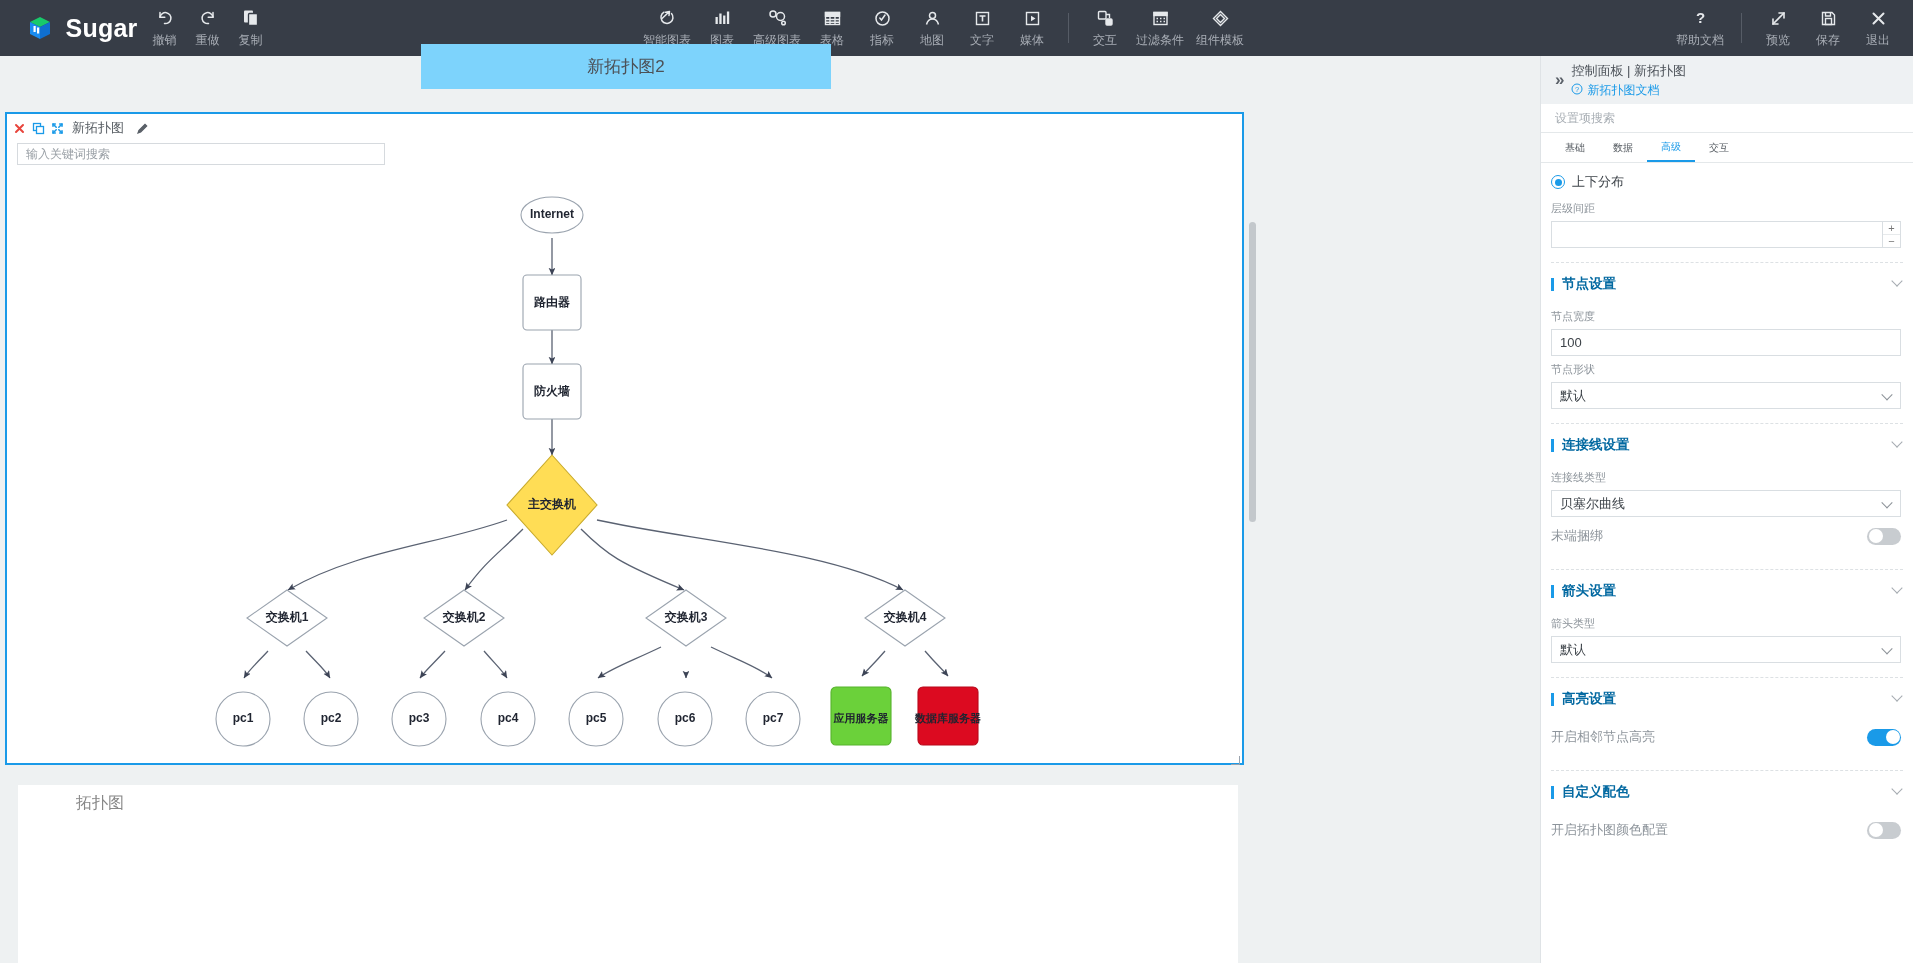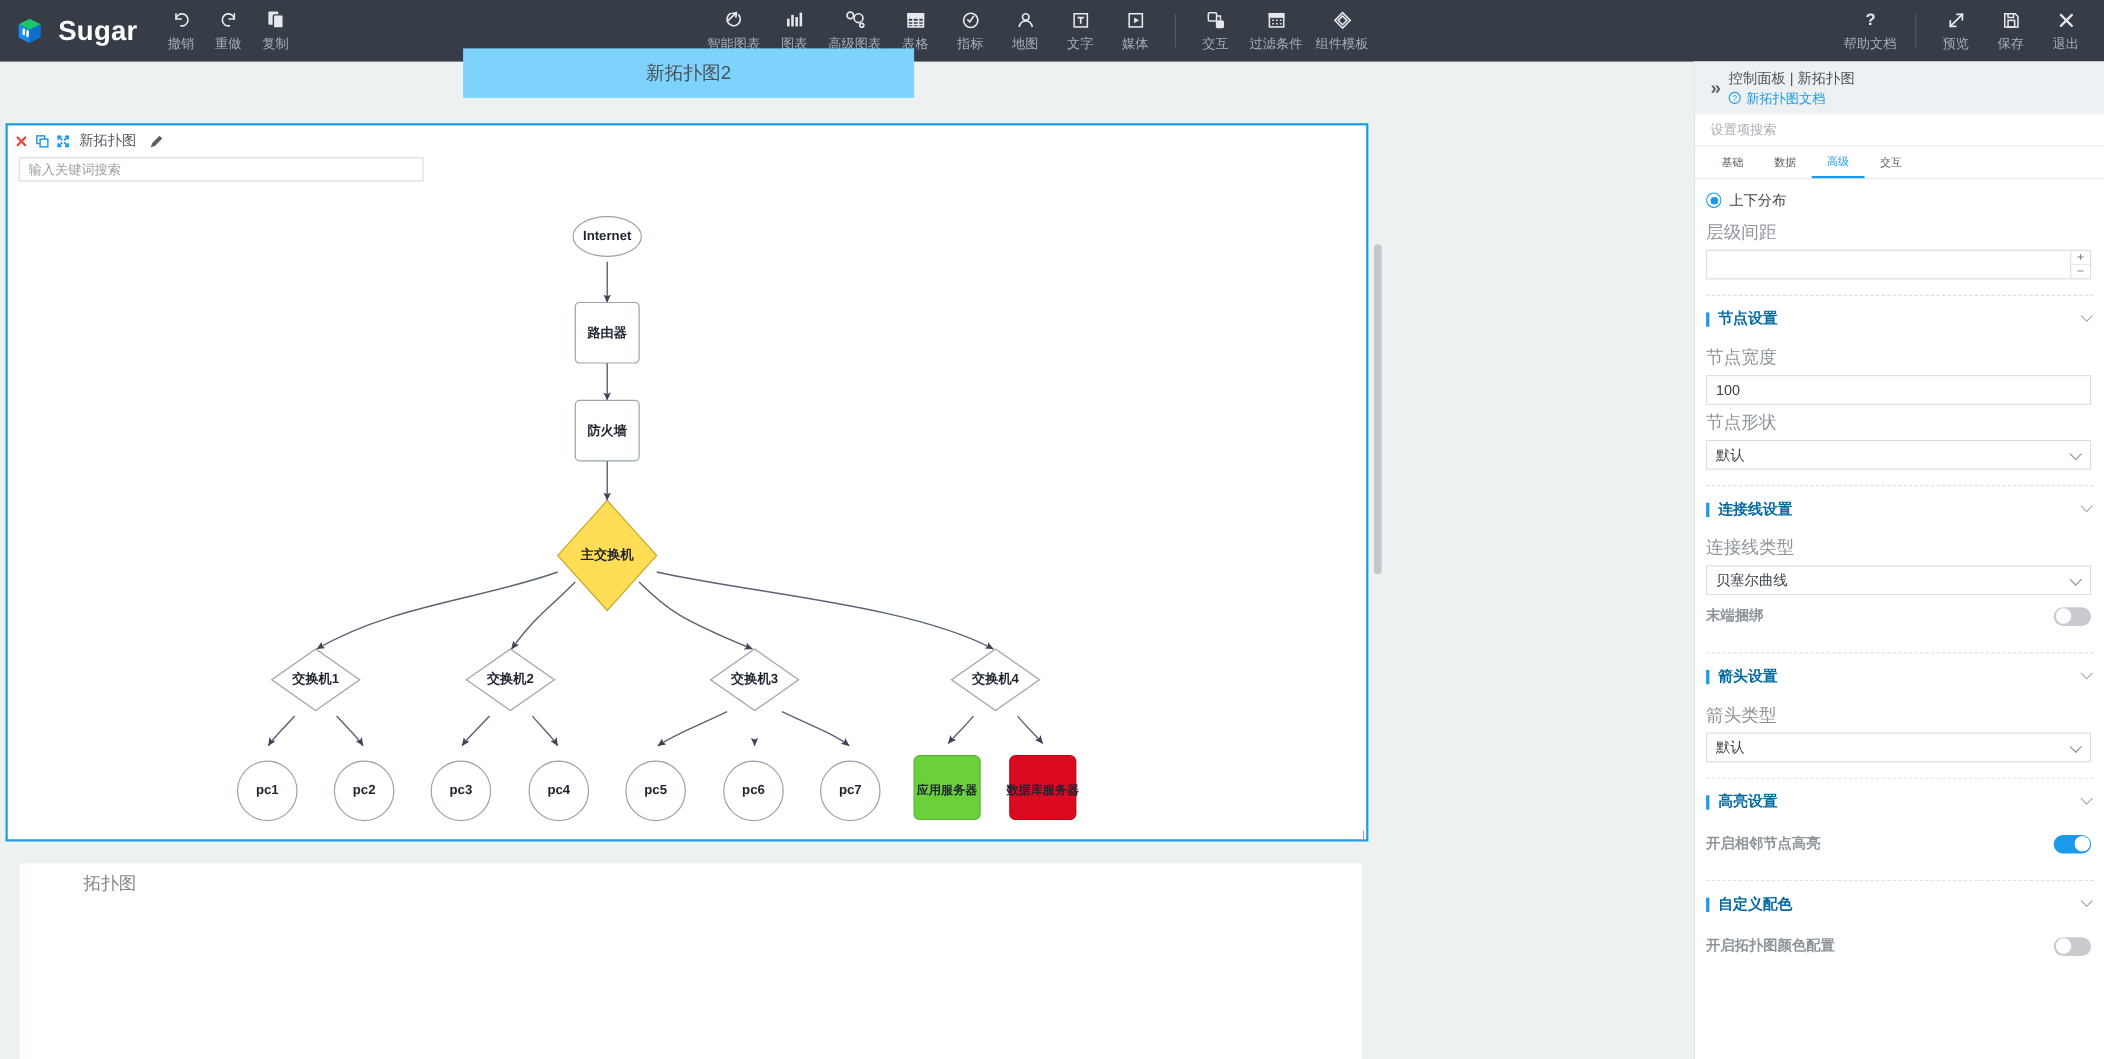--- a/index.html
+++ b/index.html
@@ -7,21 +7,21 @@
     width: 1913px; height: 963px;
     font-family: "Liberation Sans", "DejaVu Sans", sans-serif;
     background: #eef1f2; overflow: hidden;
   }
 
   
   .topbar {
     position: absolute; top: 0; left: 0; width: 1913px; height: 56px;
     background: #373d47; display: flex; align-items: center;
   }
-  .brand { display: flex; align-items: center; padding-left: 12px; width: 150px; }
+  .brand { display: flex; align-items: center; padding-left: 12px; width: 150px; justify-content: center; }
   .brand-logo { width: 30px; height: 30px; position: relative; }
   .brand-name {
     color: #fff; font-size: 25px; font-weight: bold; margin-left: 11px;
     letter-spacing: 0.2px;
   }
   .tb-item {
     width: 43px; display: flex; flex-direction: column; align-items: center;
     justify-content: center; cursor: pointer; user-select: none;
   }
   .tb-item .ic { height: 22px; display: flex; align-items: center; justify-content: center; }
@@ -135,21 +135,21 @@
 
   .radio-row { display: flex; align-items: center; gap: 7px; padding: 10px 0 4px 10px; }
   .radio-dot {
     width: 14px; height: 14px; border-radius: 50%; border: 1px solid #1a9ae8;
     display: flex; align-items: center; justify-content: center; background: #fff;
   }
   .radio-dot i { width: 7px; height: 7px; border-radius: 50%; background: #1a9ae8; display: block; }
   .radio-label { font-size: 13px; color: #3d4349; }
 
   .fld { padding: 6px 12px 0 10px; }
-  .fld-label { font-size: 16px; color: #8d949b; margin-bottom: 5px; }
+  .fld-label { font-size: 11px; color: #8d949b; margin-bottom: 5px; }
   .fld-input {
     width: 100%; height: 27px; border: 1px solid #d9dee2; background: #fff;
     display: flex; align-items: center; padding: 0 8px; font-size: 13px; color: #3d4349;
     position: relative;
   }
   .fld-input.num { padding-right: 0; }
   .stepper {
     position: absolute; right: 0; top: 0; width: 18px; height: 100%;
     display: flex; flex-direction: column; border-left: 1px solid #d9dee2;
   }
@@ -172,21 +172,20 @@
   .sec-bar { width: 3px; height: 13px; background: #1a9ae8; margin-right: 8px; }
   .sec-title { font-size: 13.5px; color: #0369a1; font-weight: bold; flex: 1; }
   .sec-chev {
     width: 8px; height: 8px; border-right: 1.4px solid #a5abb1;
     border-bottom: 1.4px solid #a5abb1; transform: translateY(-3px) rotate(45deg);
   }
 
   .switch-row {
     display: flex; align-items: center; justify-content: space-between;
     padding: 10px 12px 10px 10px;
-    font-weight: bold;
   }
   .switch-label { font-size: 13px; color: #8d949b; }
   .sw {
     width: 34px; height: 17px; border-radius: 9px; background: #c8ccd0;
     position: relative; cursor: pointer; flex: none;
   }
   .sw.on { background: #1a9ae8; }
   .sw i {
     position: absolute; top: 1.5px; left: 1.5px; width: 14px; height: 14px;
     border-radius: 50%; background: #fff; display: block;

